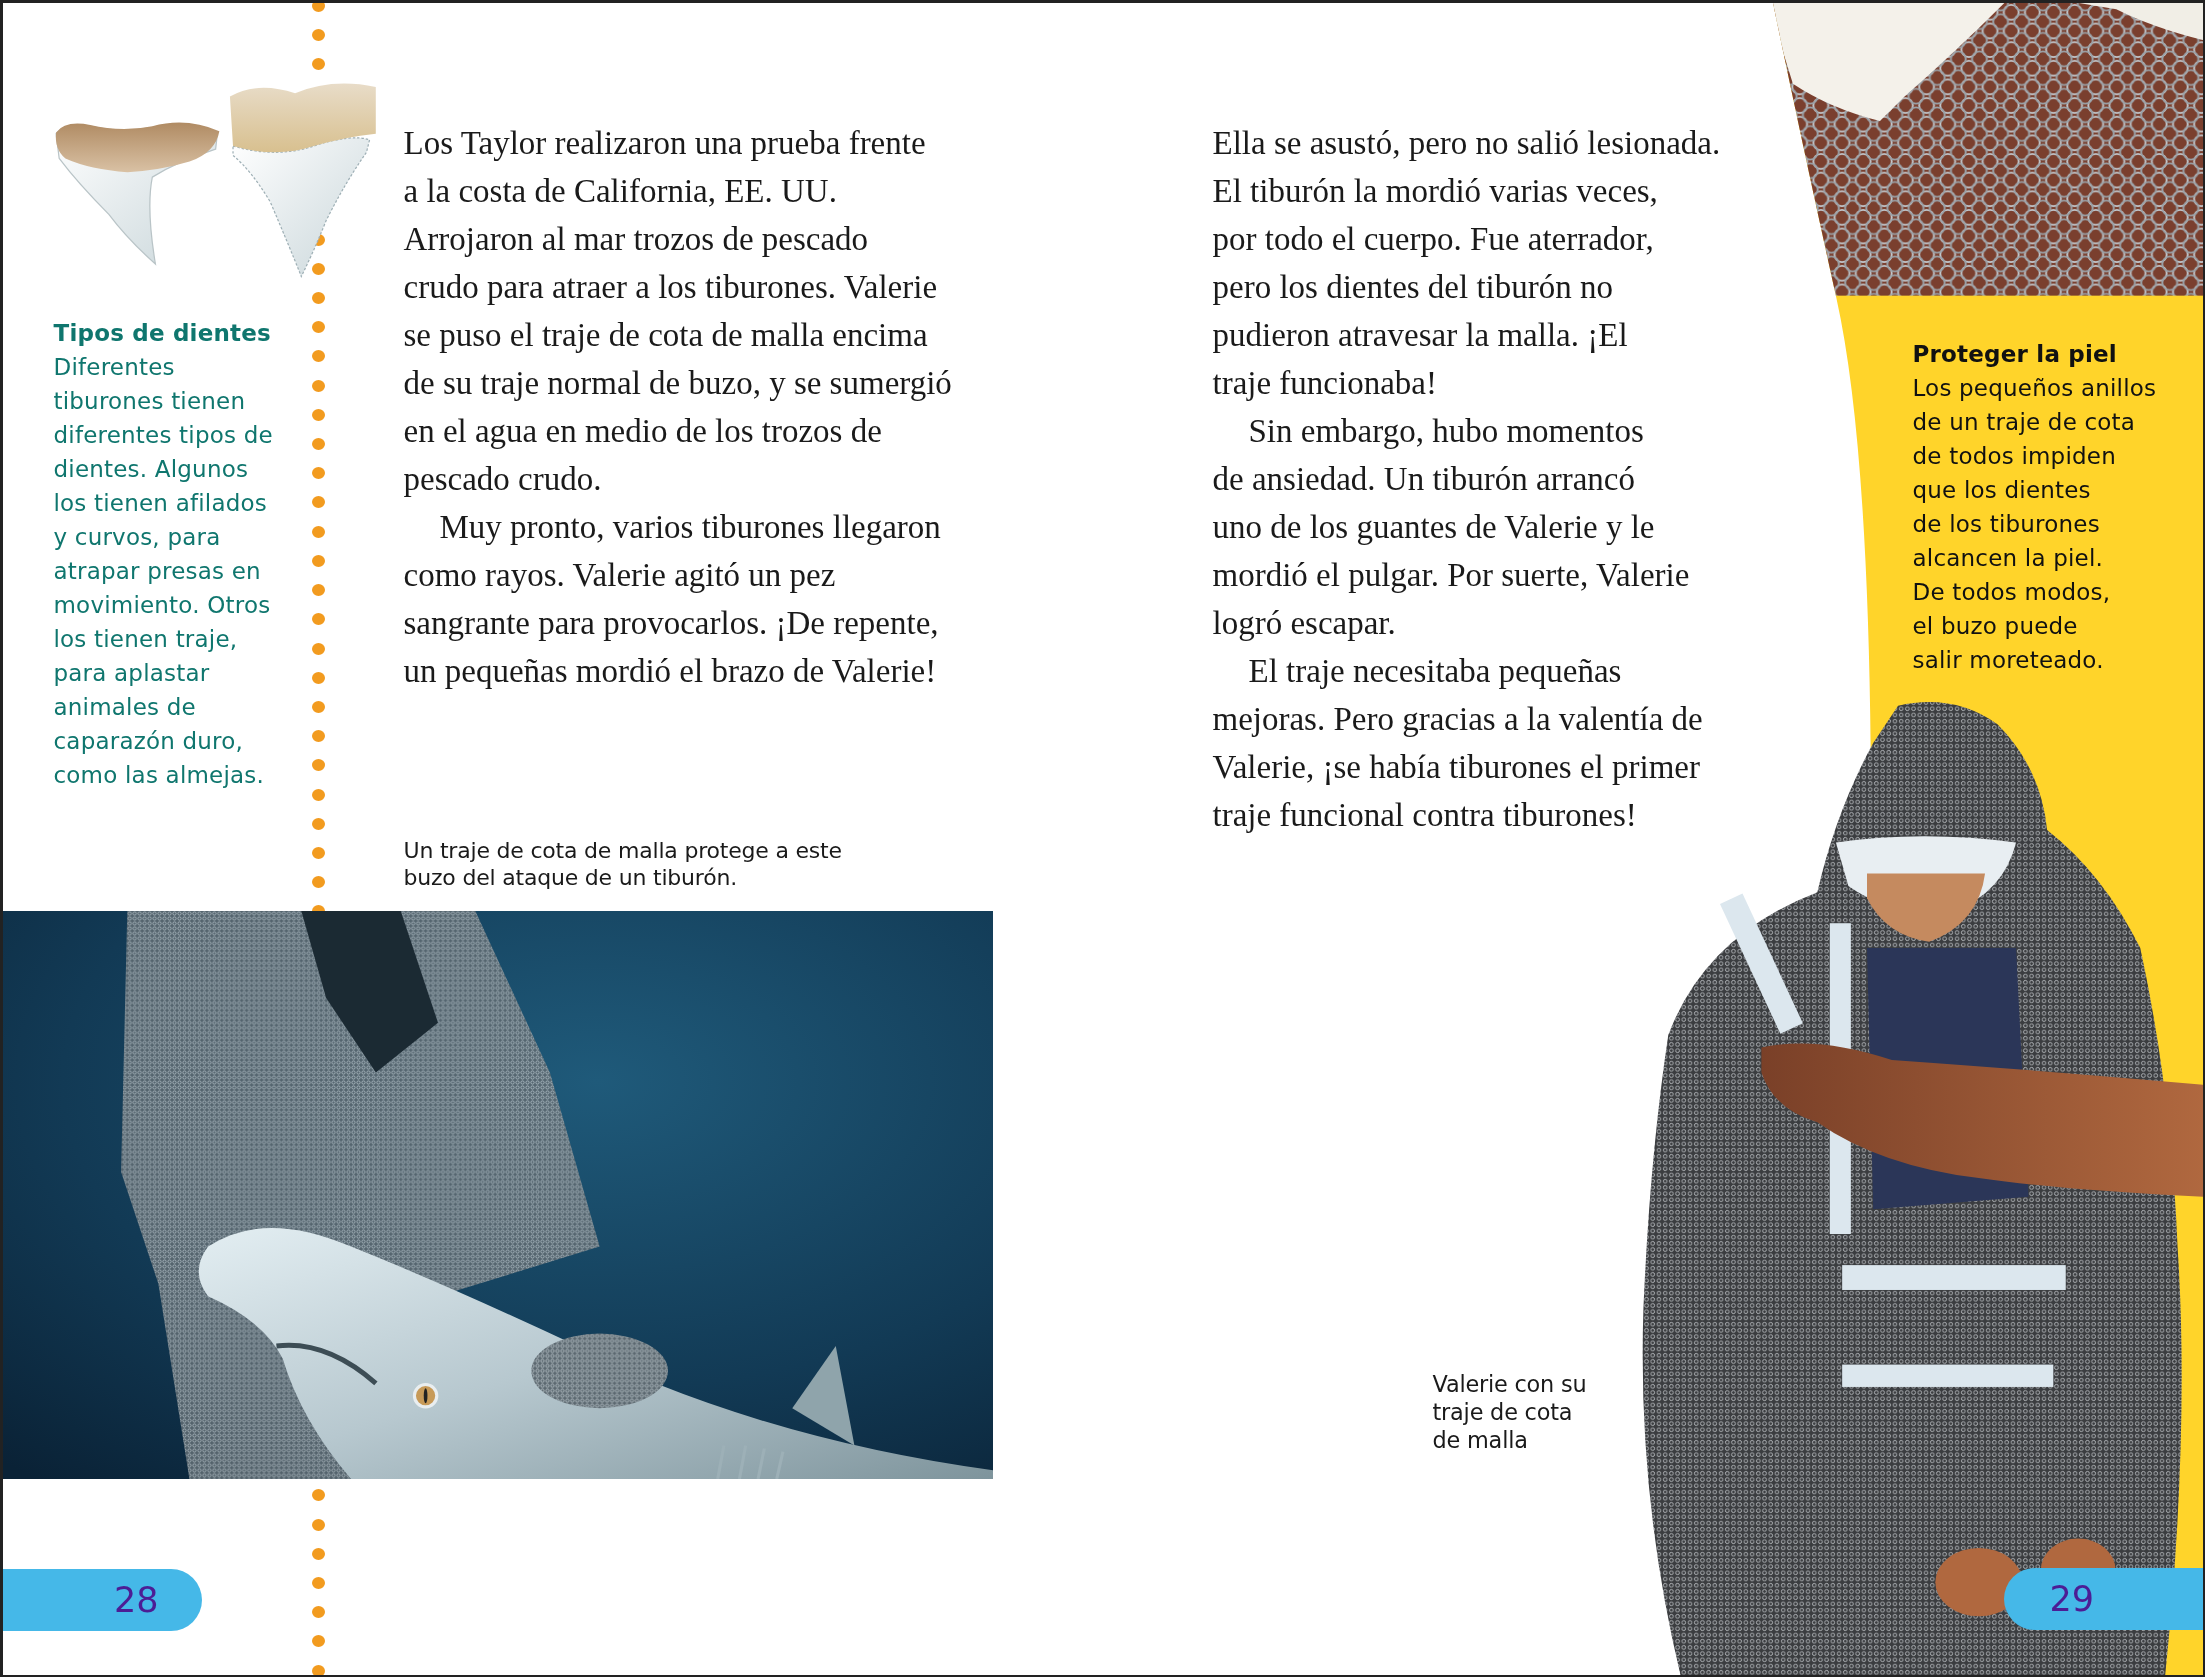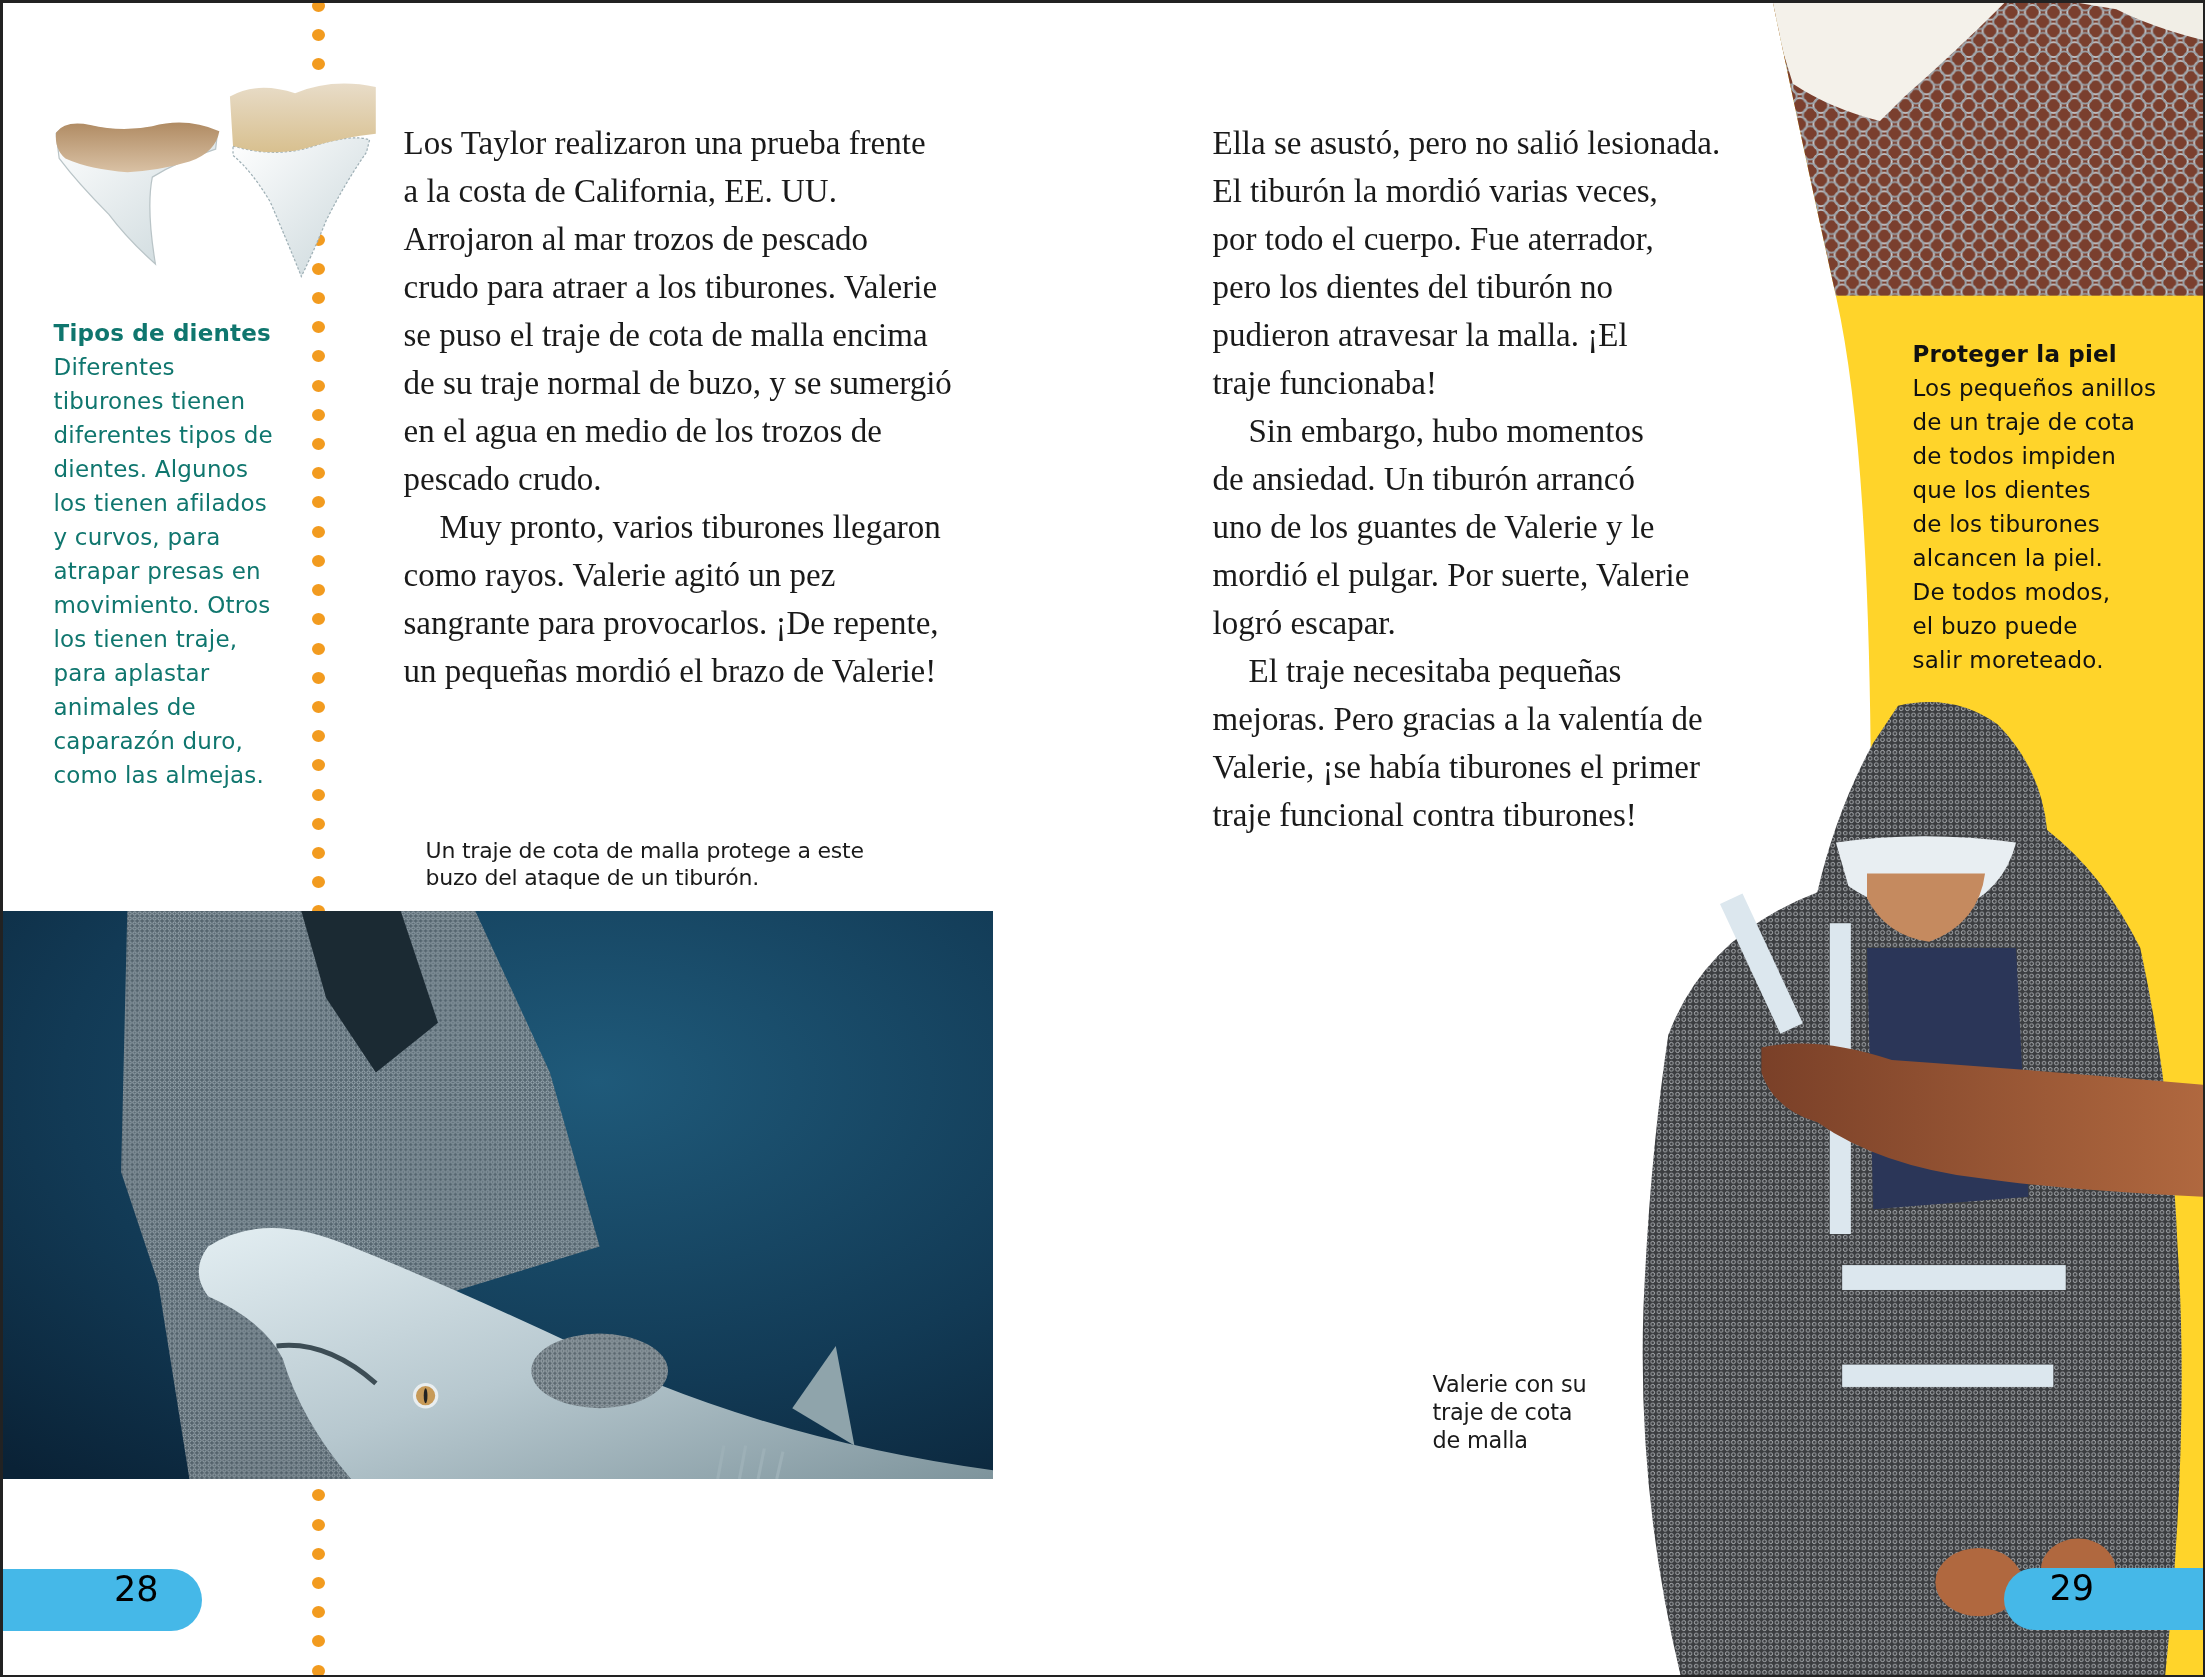--- a/index.html
+++ b/index.html
@@ -46,21 +46,21 @@
   .col-left { left: 401px; top: 116px; }
   .col-right { left: 1210px; top: 116px; }
 
   
   .caption {
     font-family: "DejaVu Sans", sans-serif;
     font-size: 22px; line-height: 27px; color: #1a1a1a;
     font-weight: normal; letter-spacing: -0.2px;
   }
   .caption .line { display: block; white-space: nowrap; }
-  .caption-left { left: 423px; top: 834px; }
+  .caption-left { left: 401px; top: 834px; }
   .caption-right { left: 1430px; top: 1367px; font-size: 22.4px; line-height: 28px; }
 
   
   .shark-photo { left: 0; top: 908px; width: 990px; height: 568px; }
 
   
   .right-deco { left: 1765px; top: 0; width: 436px; height: 1672px; }
 
   .yellow-text {
     left: 1910px; top: 334px; width: 273px;
@@ -69,23 +69,23 @@
     letter-spacing: 0.2px;
   }
   .yellow-text .title { font-weight: bold; display: block; }
   .yellow-text .line { display: block; white-space: nowrap; }
 
   .valerie-photo { left: 1628px; top: 684px; width: 572px; height: 989px; }
 
   
   .page-pill {
     height: 62px; background: #45B8E8;
-    display: flex; align-items: flex-start;
-    font-family: "DejaVu Sans", sans-serif;
-    font-size: 35px; color: #000000;
+    display: flex; align-items: center;
+    font-family: "DejaVu Sans", sans-serif;
+    font-size: 35px; color: #4c1d95;
   }
   .page-left { left: 0; top: 1566px; width: 199px; border-radius: 0 31px 31px 0; justify-content: flex-end; padding-right: 43px; box-sizing: border-box; }
   .page-right { left: 2001px; top: 1565px; width: 199px; border-radius: 31px 0 0 31px; justify-content: flex-start; padding-left: 46px; box-sizing: border-box; }
 </style>
 </head>
 <body>
 
 <div class="spread">
 
   <div class="abs dots" id="dots">

